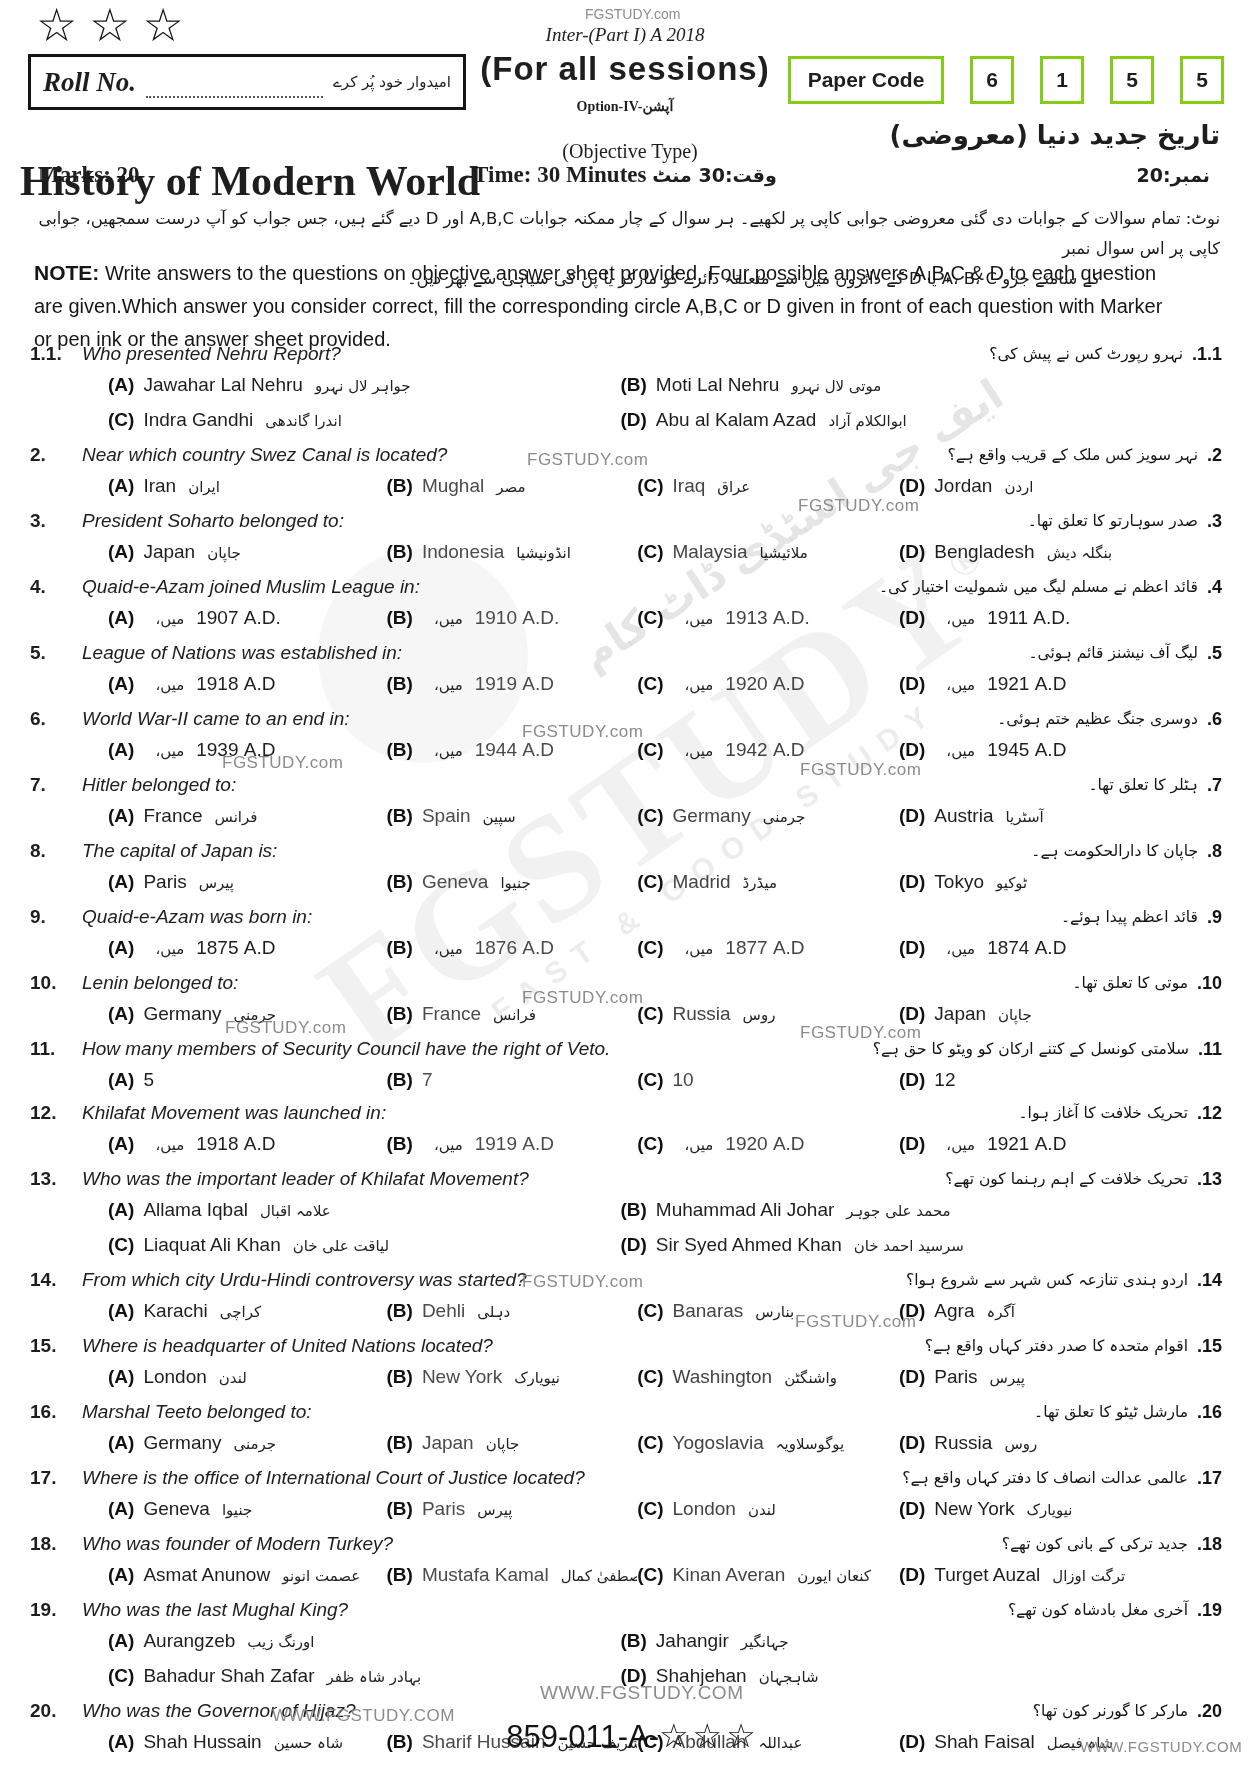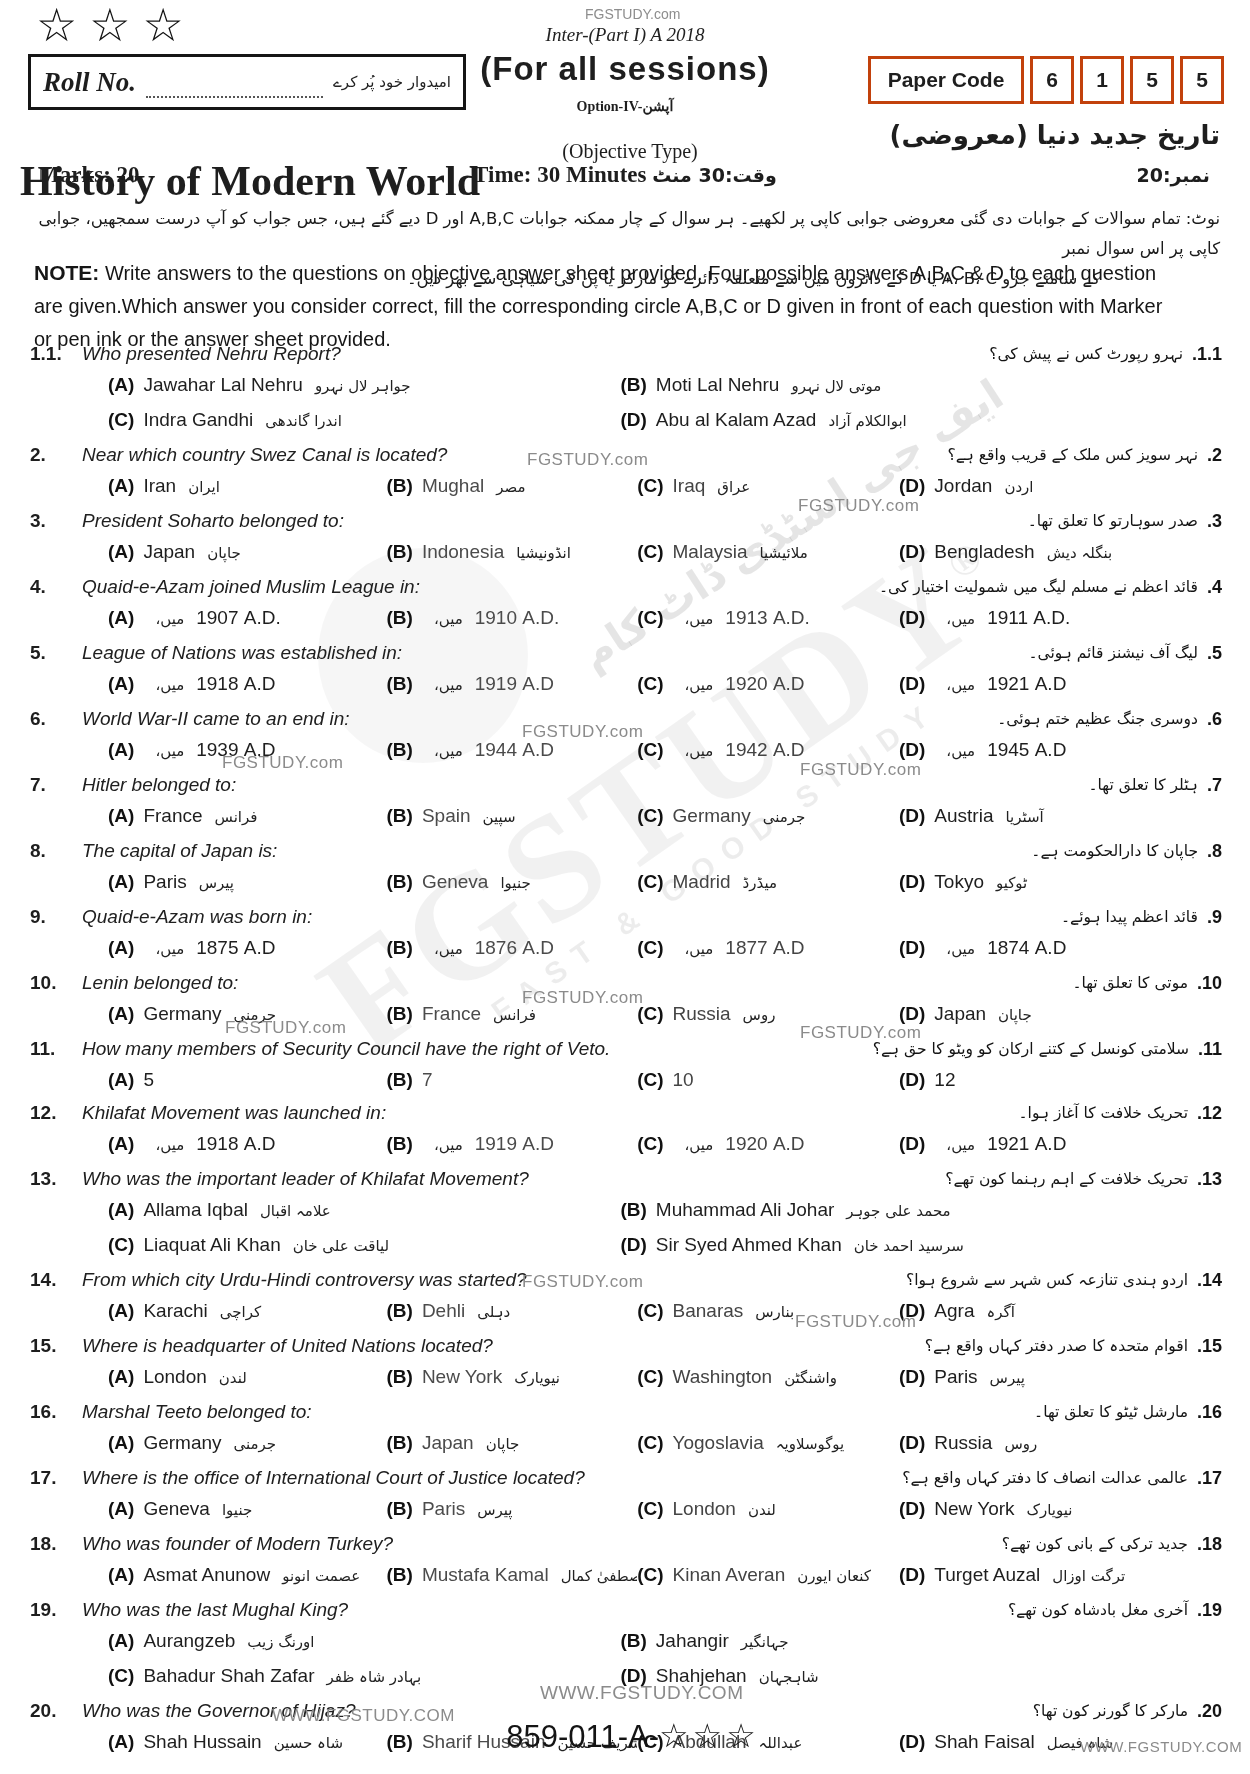--- a/index.html
+++ b/index.html
@@ -15,22 +15,22 @@
   .wm-center-top{position:absolute;left:585px;top:6px;font-size:14px;color:#8d8d8d;}
   .session-line{position:absolute;left:0;right:0;top:24px;text-align:center;
                 font-family:"Liberation Serif",serif;font-style:italic;font-size:19px;color:#222;}
   .roll-box{position:absolute;left:28px;top:54px;width:438px;height:56px;border:3px solid #151515;
             display:flex;align-items:center;padding:0 12px;box-sizing:border-box;}
   .roll-label{font-family:"Liberation Serif",serif;font-style:italic;font-weight:bold;font-size:27px;}
   .roll-fill{flex:1;border-bottom:2px dotted #555;height:58%;margin:0 10px;}
   .roll-urdu{font-family:"DejaVu Sans",sans-serif;font-size:15px;color:#222;}
   .for-all{position:absolute;left:0;right:0;top:50px;text-align:center;font-weight:bold;font-size:33px;letter-spacing:1px;}
   .paper-code{position:absolute;right:26px;top:56px;display:flex;gap:6px;}
-  .pc-cell{border:3px solid #c2410c;height:42px;display:flex;align-items:center;justify-content:center;
-           font-weight:bold;font-size:21px;box-sizing:content-box;}
+  .pc-cell{border:3px solid #84cc16;height:42px;display:flex;align-items:center;justify-content:center;
+           font-weight:bold;font-size:21px;box-sizing:content-box;margin-left:20px;}
   .pc-label{width:150px;}
   .pc-digit{width:38px;}
   .option-line{position:absolute;left:0;right:0;top:98px;text-align:center;font-weight:bold;font-size:14px;
                font-family:"Liberation Serif",serif;}
   .title-en{position:absolute;left:20px;top:122px;font-family:"Liberation Serif",serif;font-weight:bold;font-size:42px;margin-top:35px;}
   .type-line{position:absolute;left:380px;width:500px;top:140px;text-align:center;
              font-family:"Liberation Serif",serif;font-size:20px;}
   .title-ur{position:absolute;right:30px;top:120px;font-family:"DejaVu Sans",sans-serif;
             font-weight:bold;font-size:26px;direction:rtl;}
   .marks-row{position:absolute;left:0;right:0;top:162px;height:30px;}

